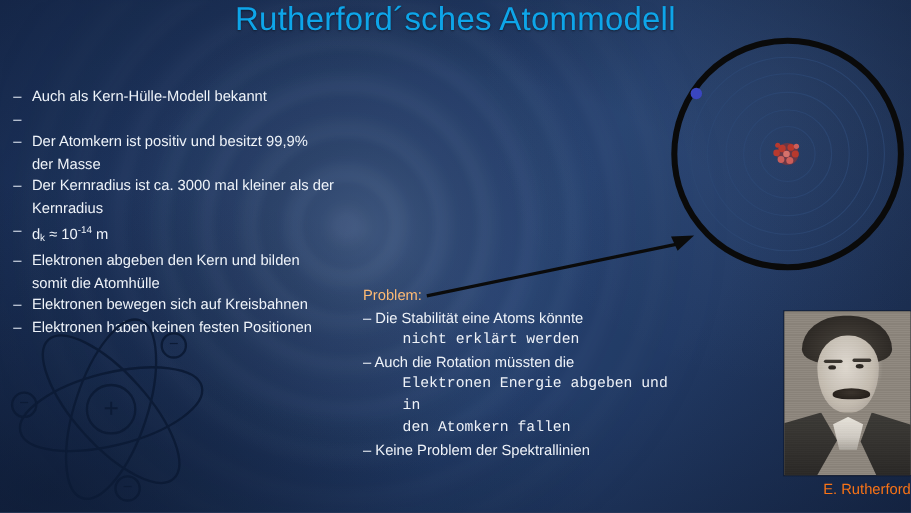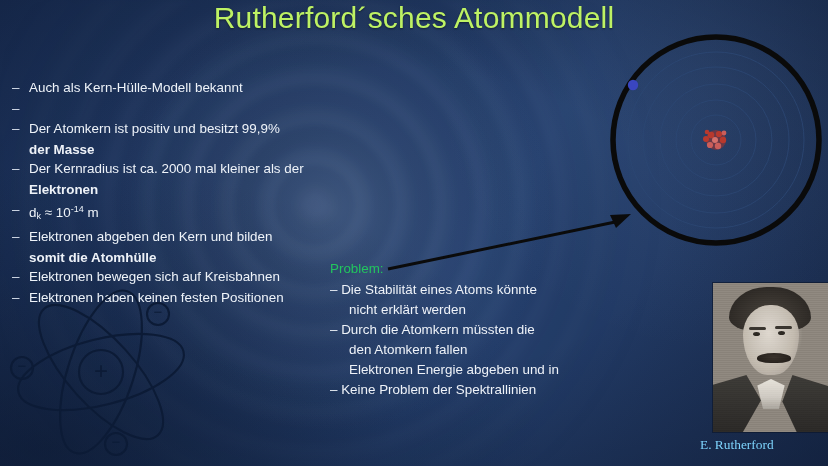--- a/index.html
+++ b/index.html
@@ -42,44 +42,44 @@
     background:radial-gradient(ellipse at 46% 48%, rgba(0,0,0,0) 45%, rgba(8,18,38,0.42) 100%);
   }
 
   
   #title{
     position:absolute;left:0;top:1px;width:828px;
     text-align:center;
     font-size:30px;
     font-weight:400;
     letter-spacing:.2px;
-    color:#bef264;
+    color:#0ea5e9;
     text-shadow:0 1px 2px rgba(0,0,0,.45);
   }
 
   
   .bullets{position:absolute;}
   .bullets .row{
     display:flex;
     align-items:flex-start;
     margin-bottom:1px;
   }
   .bullets .dash{
     width:17px;flex:0 0 17px;
     color:#dfe7f2;
   }
   .bullets .txt{color:#eef3f9;}
 
   #list-main{left:12px;top:78px;width:330px;font-size:13.4px;line-height:19.6px;}
-  #list-main .cont{margin-left:17px;font-weight:bold;}
+  #list-main .cont{margin-left:17px;}
 
   #problem{position:absolute;left:330px;top:259px;width:300px;font-size:13.4px;line-height:20px;}
-  #problem .head{margin-bottom:1px;color:#22c55e;}
+  #problem .head{margin-bottom:1px;color:#fdba74;}
   #problem .row .dash{width:20px;flex:0 0 20px;}
-  #problem .cont{margin-left:19px;}
+  #problem .cont{margin-left:36px;font-family:Liberation Mono, monospace;}
 
   sub{font-size:9px;vertical-align:-2px;}
   sup{font-size:9px;vertical-align:5px;}
 
   
   #portrait{
     position:absolute;left:713px;top:283px;width:115px;height:149px;
     overflow:hidden;
     background:#2a2a2a;
     box-shadow:0 0 0 1px rgba(10,20,40,.6);
@@ -133,22 +133,22 @@
     filter:blur(.5px);
   }
   #portrait .suitL{left:-4px;width:52px;clip-path:polygon(0 18%,72% 0,100% 42%,62% 100%,0 100%);}
   #portrait .suitR{left:66px;width:56px;clip-path:polygon(24% 0,100% 22%,100% 100%,34% 100%,6% 44%);}
   #portrait .grain{
     position:absolute;inset:0;
     background:repeating-linear-gradient(0deg, rgba(255,255,255,.03) 0 1px, rgba(0,0,0,.03) 1px 2px);
     mix-blend-mode:overlay;
   }
   #caption{
-    position:absolute;left:700px;top:437px;width:128px;text-align:left;
-    font-size:13.4px;color:#7dd3fc;font-family:Liberation Serif, serif;
+    position:absolute;left:700px;top:437px;width:128px;text-align:right;
+    font-size:13.4px;color:#f97316;
   }
 
   svg.layer{position:absolute;left:0;top:0;width:828px;height:466px;overflow:visible;}
   svg.layer *{vector-effect:non-scaling-stroke;}
 </style>
 </head>
 <body>
 
 <div id="slide">
 
@@ -171,23 +171,23 @@
     </div>
 
     <div class="row">
       <span class="dash">–</span>
       <span class="txt">Der Atomkern ist positiv und besitzt 99,9%</span>
     </div>
     <div class="cont">der Masse</div>
 
     <div class="row">
       <span class="dash">–</span>
-      <span class="txt">Der Kernradius ist ca. 2000 mal kleiner als der</span>
-    </div>
-    <div class="cont">Elektronen</div>
+      <span class="txt">Der Kernradius ist ca. 3000 mal kleiner als der</span>
+    </div>
+    <div class="cont">Kernradius</div>
 
     <div class="row">
       <span class="dash">–</span>
       <span class="txt"><span>d</span><sub>k</sub><span> ≈ 10</span><sup>-14</sup><span> m</span></span>
     </div>
 
     <div class="row">
       <span class="dash">–</span>
       <span class="txt">Elektronen abgeben den Kern und bilden</span>
     </div>
@@ -202,30 +202,30 @@
       <span class="dash">–</span>
       <span class="txt">Elektronen haben keinen festen Positionen</span>
     </div>
   </div>
 
   <div id="problem">
     <div class="head">Problem:</div>
 
     <div class="row">
       <span class="dash">–</span>
-      <span class="txt">Die Stabilität eines Atoms könnte</span>
+      <span class="txt">Die Stabilität eine Atoms könnte</span>
     </div>
     <div class="cont">nicht erklärt werden</div>
 
     <div class="row">
       <span class="dash">–</span>
-      <span class="txt">Durch die Atomkern müssten die</span>
-    </div>
+      <span class="txt">Auch die Rotation müssten die</span>
+    </div>
+    <div class="cont">Elektronen Energie abgeben und in</div>
     <div class="cont">den Atomkern fallen</div>
-    <div class="cont">Elektronen Energie abgeben und in</div>
 
     <div class="row">
       <span class="dash">–</span>
       <span class="txt">Keine Problem der Spektrallinien</span>
     </div>
   </div>
 
   <svg class="layer" viewBox="0 0 828 466">
 
     <g stroke="#0c1b36" fill="none" stroke-width="2.1">

